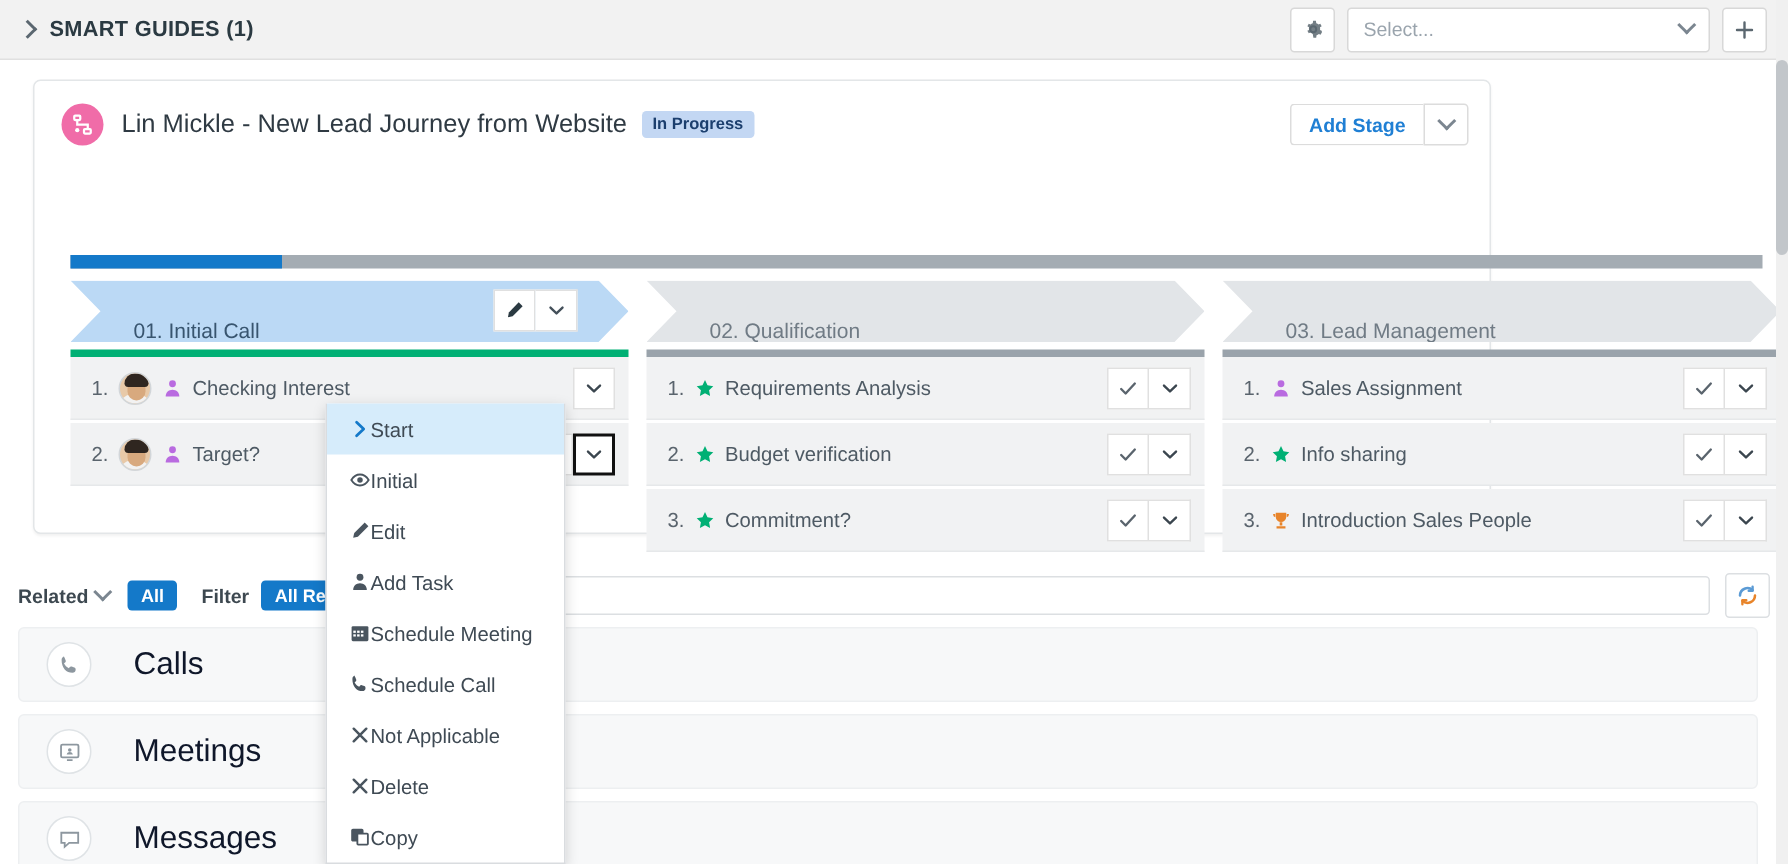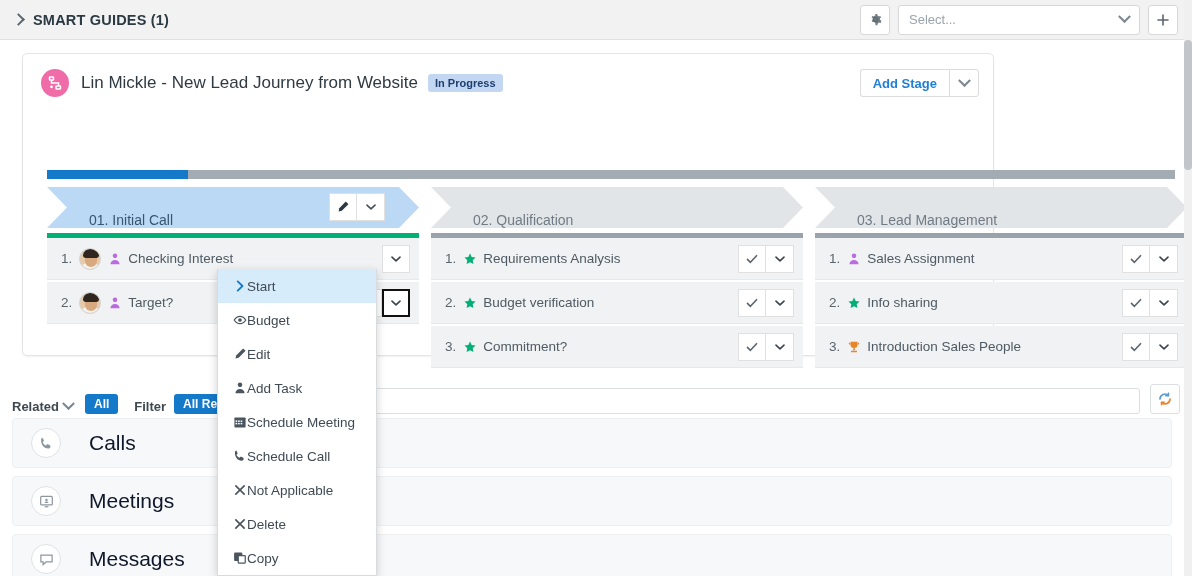--- a/index.html
+++ b/index.html
@@ -150,21 +150,21 @@
     height: 34px; display: flex; align-items: center; padding-left: 14px;
     font-size: 13.5px; color: #3f4a54; cursor: pointer;
   }
   .dd-item.active { background: #d6ecfb; }
   .dd-icon { width: 15px; display: flex; align-items: center; justify-content: center; color: #4a555f; flex: none; }
   .dd-item.active .dd-icon { color: #1479c9; }
 
   
   .filterbar {
     position: absolute; left: 0; top: 380px; width: 1192px; height: 34px;
-    display: flex; align-items: flex-end; padding: 0 12px;
+    display: flex; align-items: center; padding: 0 12px;
   }
   .fb-related { display: flex; align-items: center; gap: 5px; font-size: 13px; color: #3d4850; font-weight: bold; cursor: pointer; }
   .pill-blue {
     background: #1479c9; color: #fff; font-size: 12px; font-weight: bold;
     border-radius: 3px; padding: 3px 9px; margin-left: 12px; cursor: pointer;
   }
   .fb-filter { font-size: 13px; color: #3d4850; font-weight: bold; margin-left: 16px; }
   .fb-input {
     margin-left: 8px; flex: 1; height: 26px; background: #fff; border: 1px solid #dcdfe2;
     border-radius: 3px;
@@ -474,21 +474,21 @@
       </span>
       <span>Start</span>
     </div>
     <div class="dd-item">
       <span class="dd-icon">
         <svg width="14" height="14" viewBox="0 0 16 16" fill="none" stroke="#4a555f" stroke-width="1.4">
           <path d="M1.4 8S4 3.8 8 3.8 14.6 8 14.6 8 12 12.2 8 12.2 1.4 8 1.4 8z"></path>
           <circle cx="8" cy="8" r="2.1" fill="#4a555f" stroke="none"></circle>
         </svg>
       </span>
-      <span>Budget</span>
+      <span>Initial</span>
     </div>
     <div class="dd-item">
       <span class="dd-icon">
         <svg width="14" height="14" viewBox="0 0 16 16" fill="#4a555f">
           <path d="M11.6 1.6l2.8 2.8-8 8-3.6.8.8-3.6z"></path>
         </svg>
       </span>
       <span>Edit</span>
     </div>
     <div class="dd-item">

